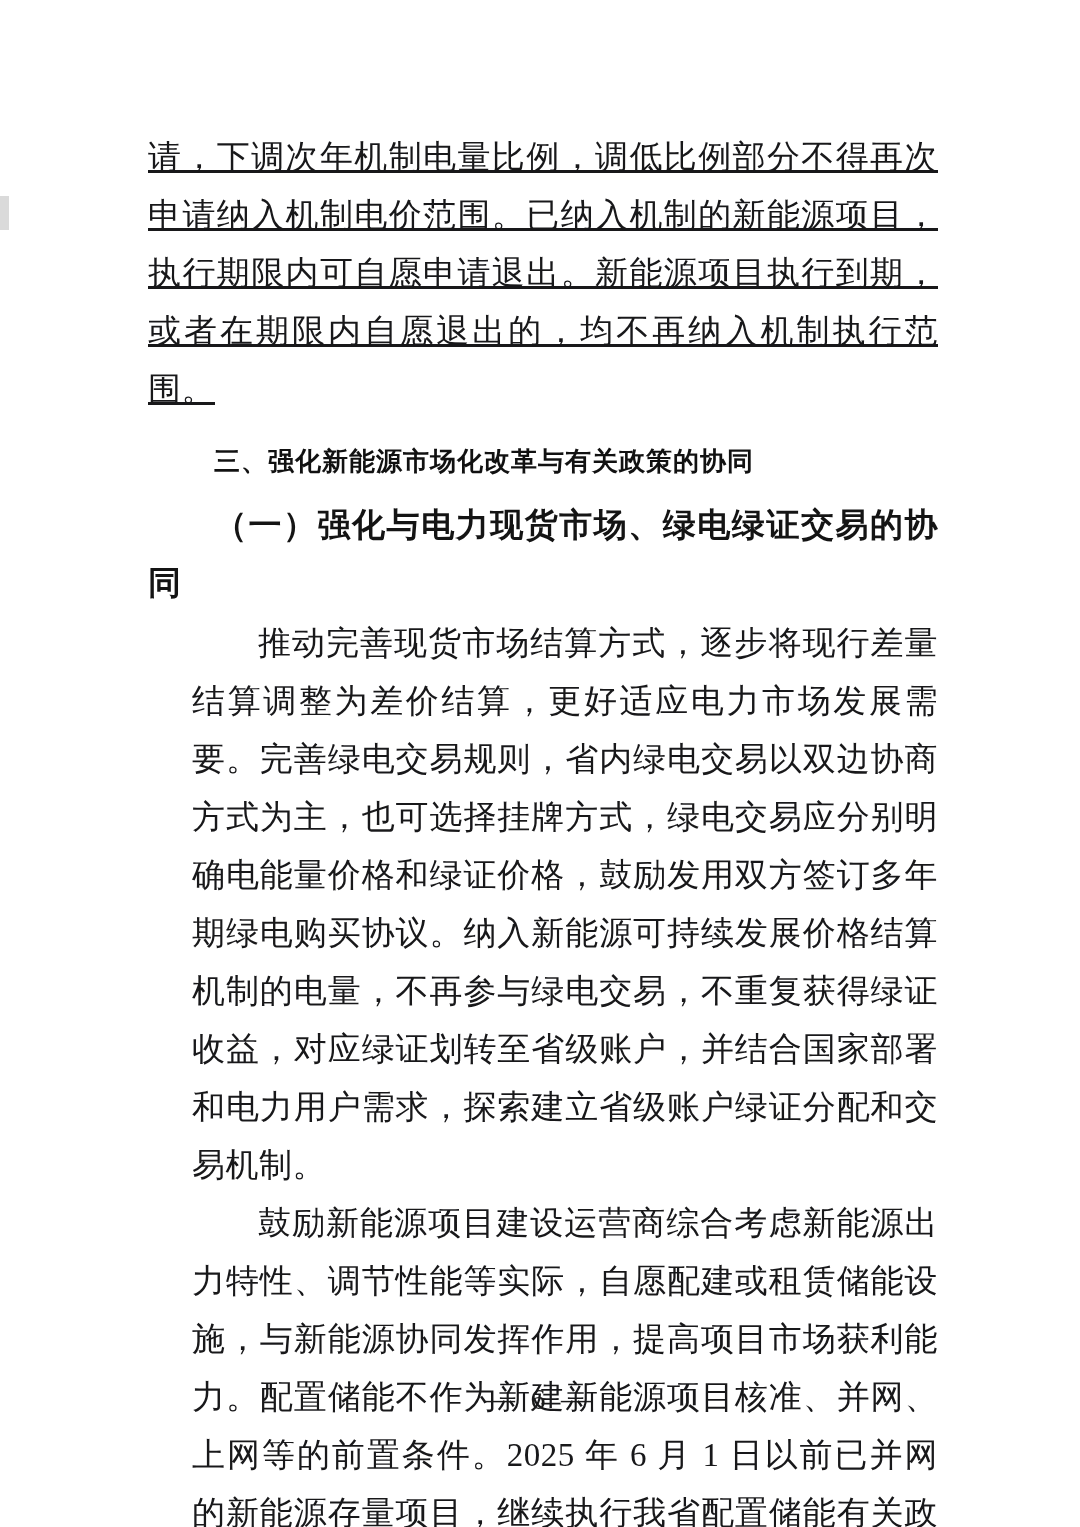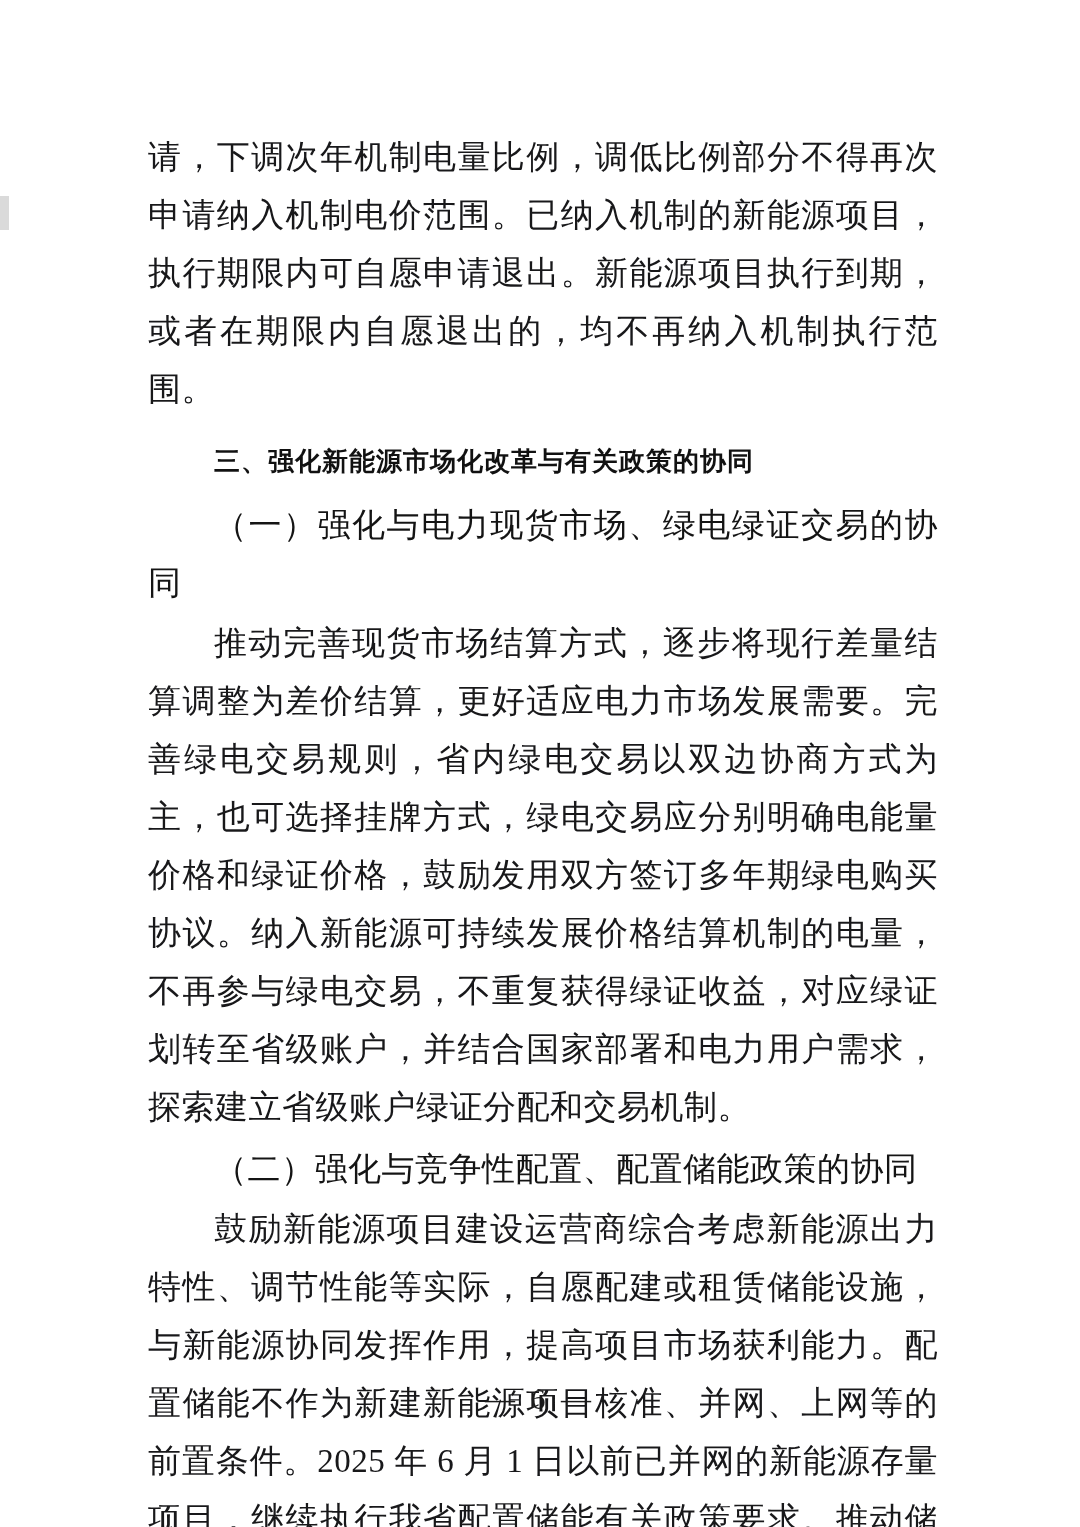--- a/index.html
+++ b/index.html
@@ -26,39 +26,41 @@
     margin: 0;
     font-size: 33px;
     line-height: 58px;
     letter-spacing: 0.5px;
     text-align: justify;
     text-justify: inter-character;
     color: #18181a;
   }
   p.body {
     text-indent: 0;
+    text-decoration: underline;
   }
   p.indent {
     text-indent: 66px;
+    margin-left: 44px;
   }
   .heading-main {
     margin: 14px 0 6px 0;
     font-size: 26px;
     line-height: 58px;
     font-weight: bold;
     font-family: "Liberation Sans", "DejaVu Sans", sans-serif;
     letter-spacing: 1px;
     text-indent: 66px;
     color: #111111;
   }
   .heading-sub {
     margin: 4px 0 2px 0;
     font-size: 33px;
     line-height: 58px;
-    font-weight: normal;
+    font-weight: bold;
     letter-spacing: 0.5px;
     text-indent: 66px;
     color: #141414;
   }
   .footer {
     position: absolute;
     left: 0;
     right: 0;
     top: 1382px;
     text-align: center;
@@ -85,21 +87,20 @@
   <div class="content">
 
     <p class="body">请，下调次年机制电量比例，调低比例部分不得再次申请纳入机制电价范围。已纳入机制的新能源项目，执行期限内可自愿申请退出。新能源项目执行到期，或者在期限内自愿退出的，均不再纳入机制执行范围。</p>
 
     <p class="heading-main">三、强化新能源市场化改革与有关政策的协同</p>
 
     <p class="heading-sub">（一）强化与电力现货市场、绿电绿证交易的协同</p>
 
     <p class="indent">推动完善现货市场结算方式，逐步将现行差量结算调整为差价结算，更好适应电力市场发展需要。完善绿电交易规则，省内绿电交易以双边协商方式为主，也可选择挂牌方式，绿电交易应分别明确电能量价格和绿证价格，鼓励发用双方签订多年期绿电购买协议。纳入新能源可持续发展价格结算机制的电量，不再参与绿电交易，不重复获得绿证收益，对应绿证划转至省级账户，并结合国家部署和电力用户需求，探索建立省级账户绿证分配和交易机制。</p>
 
-    <p class="heading-sub">（二）强化与竞争性配置、配置储能政策的协同</p>
 
     <p class="indent">鼓励新能源项目建设运营商综合考虑新能源出力特性、调节性能等实际，自愿配建或租赁储能设施，与新能源协同发挥作用，提高项目市场获利能力。配置储能不作为新建新能源项目核准、并网、上网等的前置条件。2025 年 6 月 1 日以前已并网的新能源存量项目，继续执行我省配置储能有关政策要求。推动储能参与电能量市场、辅助服务市场，有序建立可靠容量补偿机制，对电力系统可靠容量给予合理补偿。</p>
 
   </div>
 
   <div class="footer">— 6 —</div>
 
 </div>
 
 </body></html>

